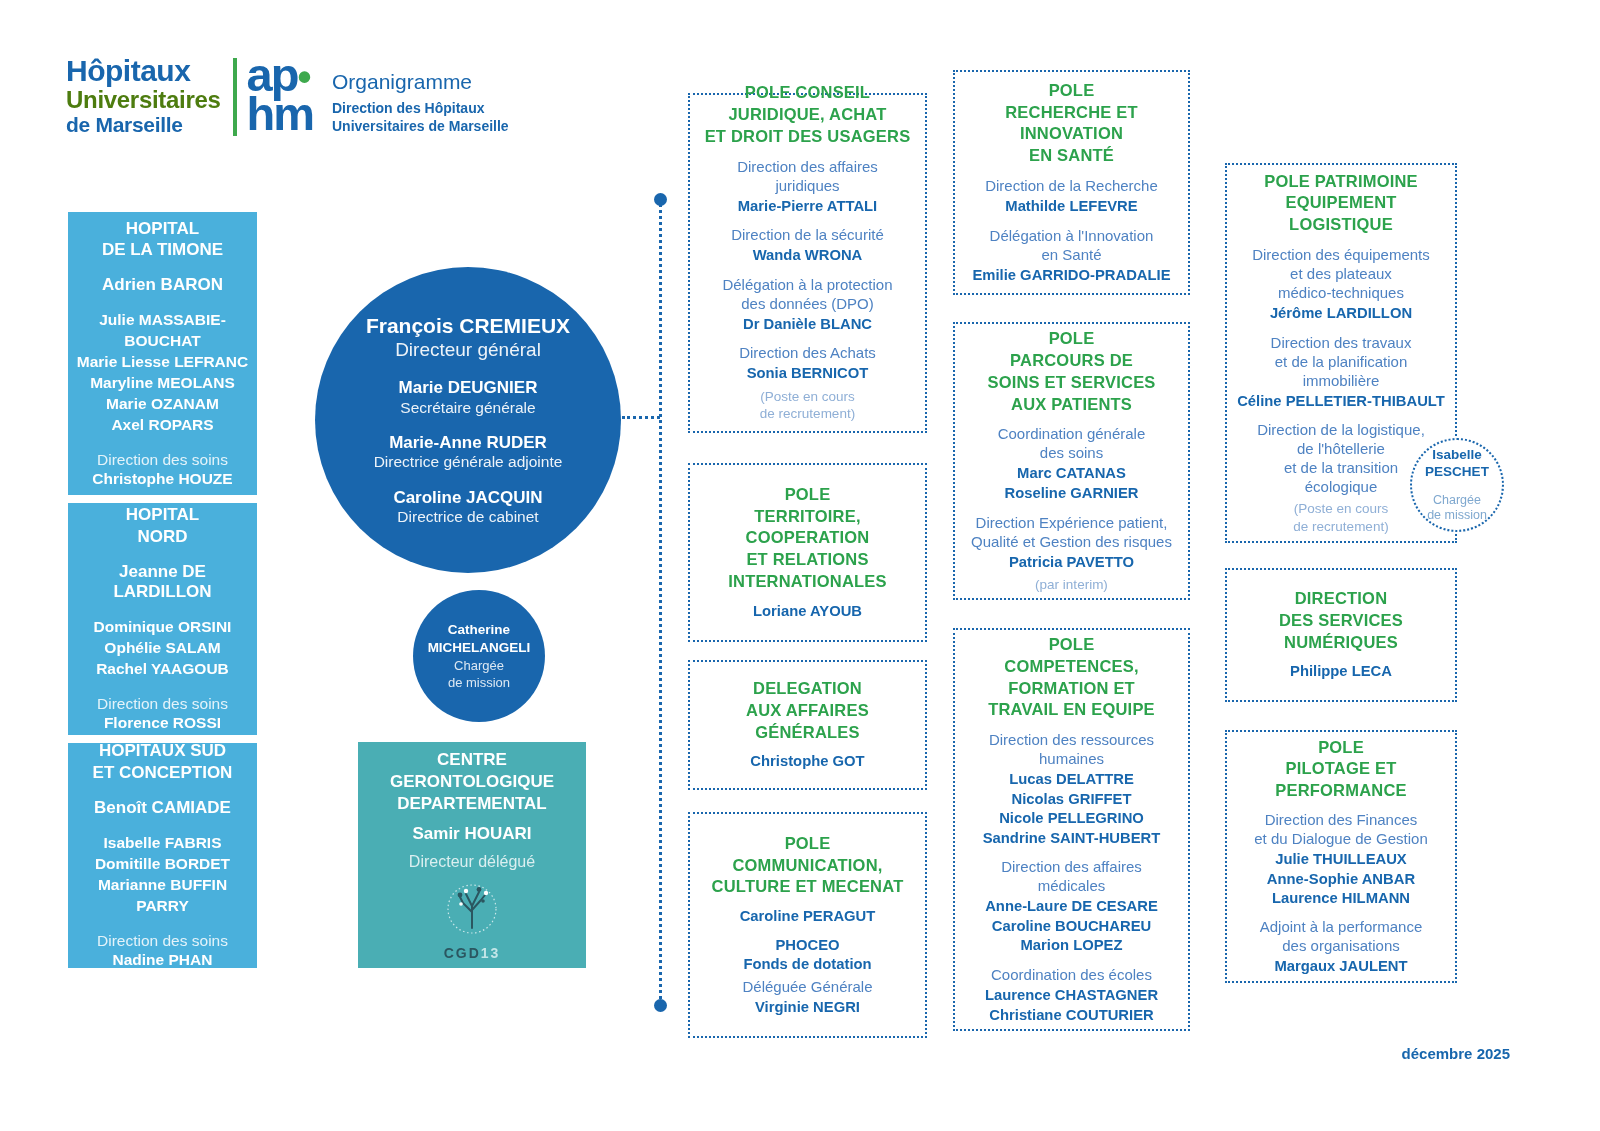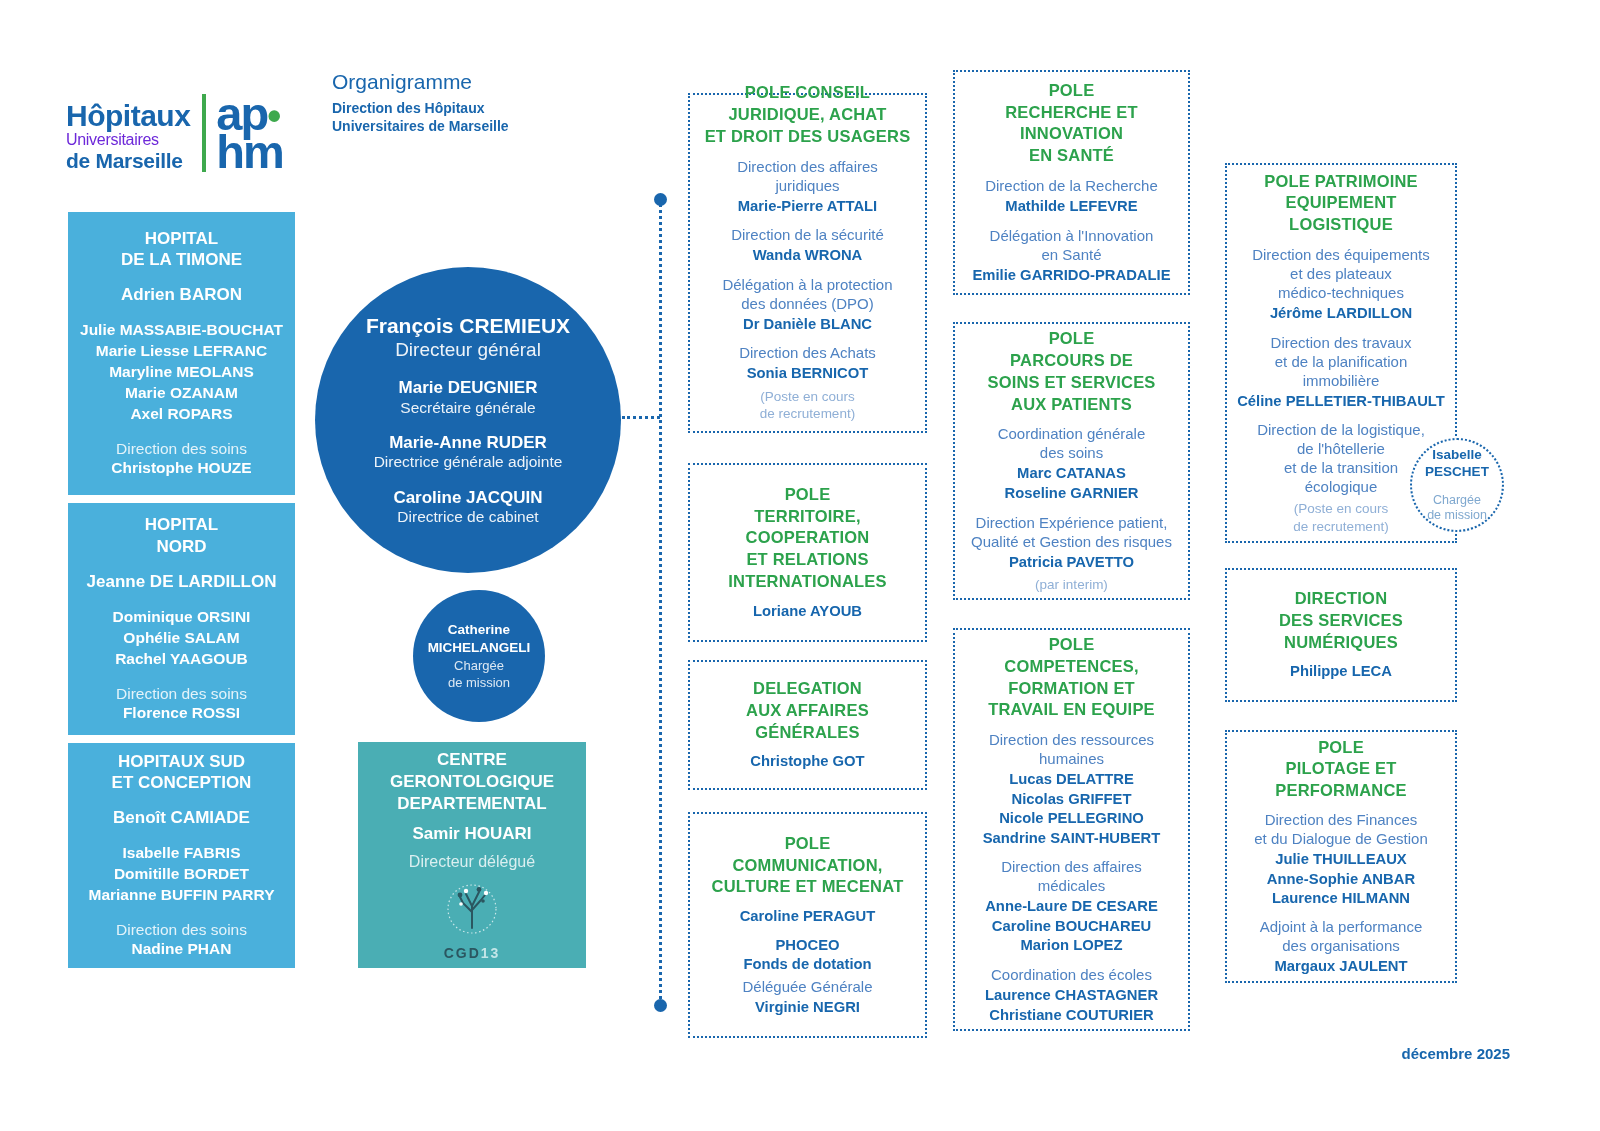--- a/index.html
+++ b/index.html
@@ -6,33 +6,33 @@
     --sky-blue:#4AB0DC; --dark-blue:#1966AD; --teal:#4AAEB4; --green:#2CA24C;
     --label-blue:#4E82C2; --note-blue:#8FAFD6; --name-blue:#1766AD;
   }
   *{margin:0;padding:0;box-sizing:border-box;}
   html,body{background:#ffffff;}
   body{font-family:"Liberation Sans",sans-serif;}
   .canvas{position:relative;width:1600px;height:1131px;background:#fff;overflow:hidden;}
   .pre{white-space:pre-line;}
 
   
-  .logo{position:absolute;left:66px;top:56px;display:flex;align-items:flex-end;margin-top:36px;}
+  .logo{position:absolute;left:66px;top:56px;display:flex;align-items:flex-start;}
   .logo-l1{font-size:30px;font-weight:800;color:var(--dark-blue);line-height:1.02;letter-spacing:-0.5px;}
-  .logo-l2{font-size:16px;font-weight:400;color:#6d28d9;line-height:1.1;letter-spacing:-0.3px;}
+  .logo-l2{font-size:24px;font-weight:700;color:#4d7c0f;line-height:1.1;letter-spacing:-0.3px;}
   .logo-l3{font-size:21px;font-weight:800;color:var(--dark-blue);line-height:1.1;letter-spacing:-0.3px;}
   .logo-bar{width:4px;height:78px;background:#3EA94D;margin:2px 10px 0 12px;}
   .logo-aphm{font-size:47px;font-weight:800;color:var(--dark-blue);line-height:0.82;letter-spacing:-2px;}
   .logo-dot{color:#3EA94D;font-size:40px;}
   .doc-title{position:absolute;left:332px;top:62px;margin-top:8px;}
   .doc-subtitle{font-size:21px;font-weight:500;color:var(--dark-blue);margin-bottom:6px;}
   .doc-main-title{font-size:14px;font-weight:800;color:var(--dark-blue);line-height:1.25;}
 
   
-  .hospital-box{position:absolute;left:68px;width:227px;background:var(--sky-blue);color:#fff;
+  .hospital-box{position:absolute;left:68px;width:189px;background:var(--sky-blue);color:#fff;
     display:flex;flex-direction:column;align-items:center;justify-content:center;text-align:center;gap:15px;padding:8px 4px;}
   .h-title{font-size:17px;font-weight:800;line-height:1.25;}
   .h-director{font-size:17px;font-weight:800;}
   .h-team{font-size:15.5px;font-weight:800;line-height:1.35;}
   .h-soins-label{font-size:15.5px;font-weight:400;color:rgba(255,255,255,0.85);}
   .h-soins-name{font-size:15.5px;font-weight:800;line-height:1.35;}
 
   
   .dg-circle{position:absolute;left:315px;top:267px;width:306px;height:306px;border-radius:50%;
     background:var(--dark-blue);color:#fff;display:flex;flex-direction:column;align-items:center;justify-content:center;

